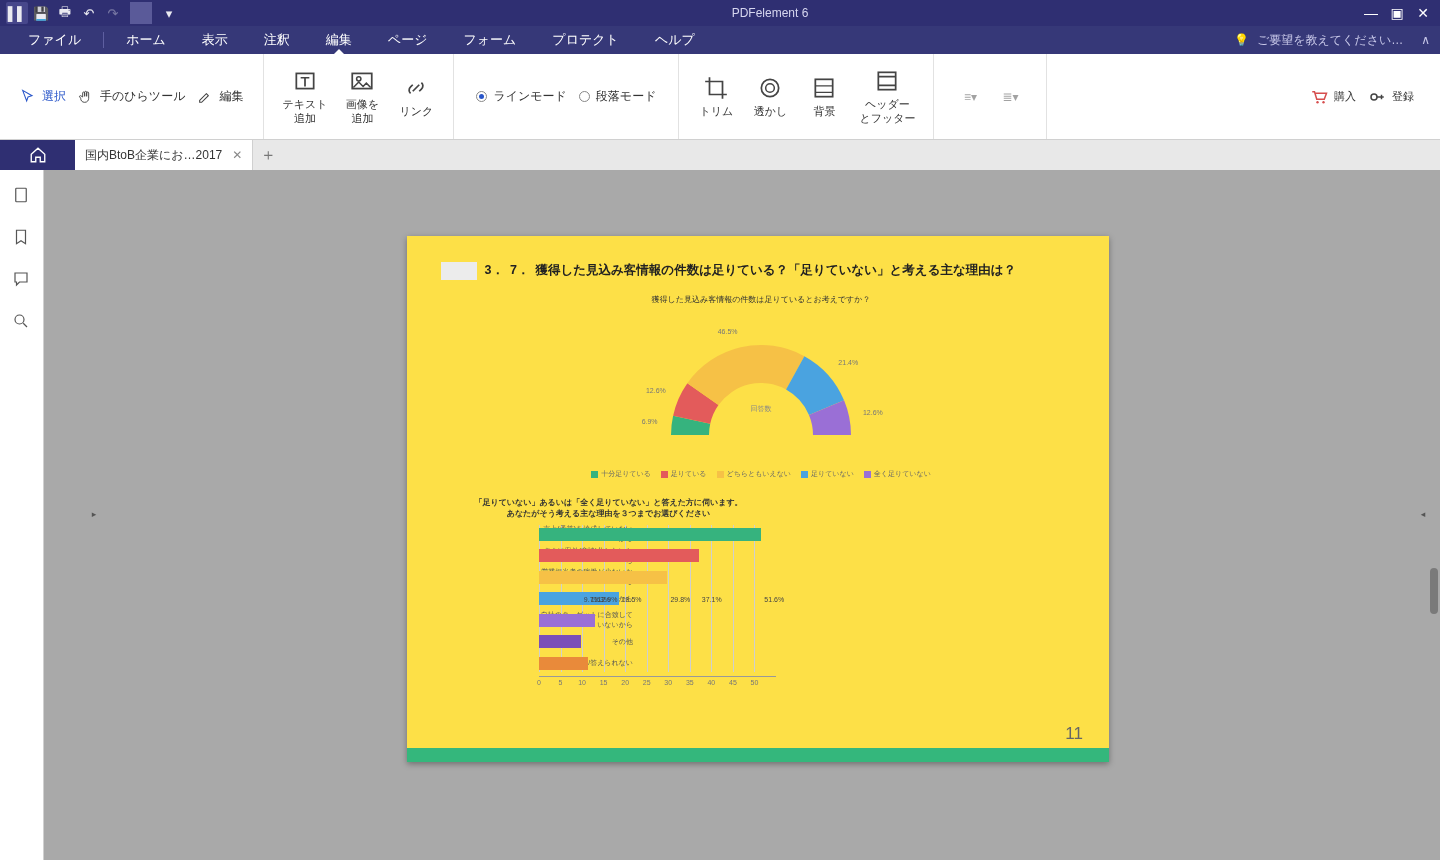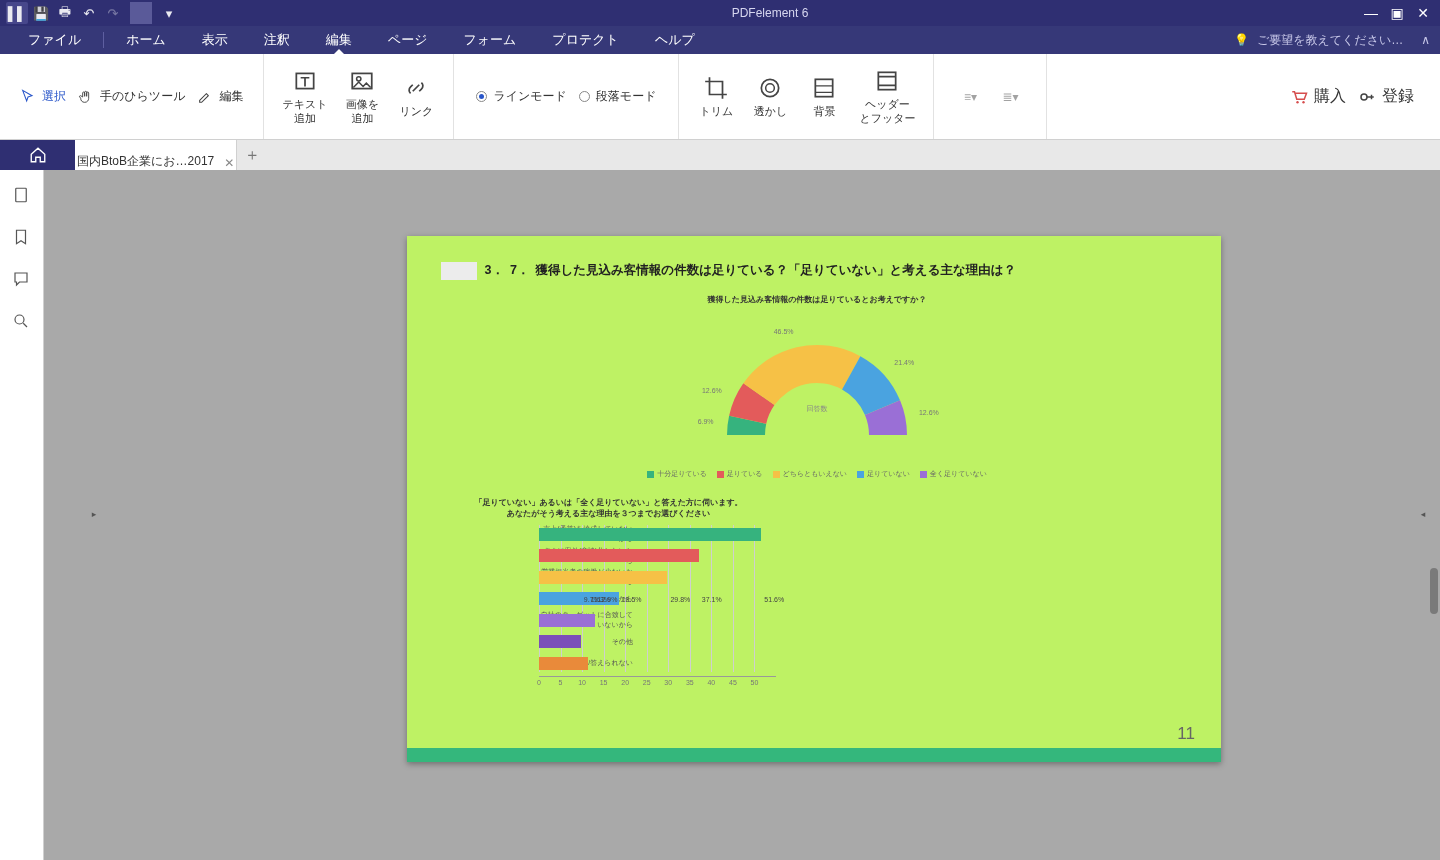--- a/index.html
+++ b/index.html
@@ -26,44 +26,44 @@
   .rcol svg{width:26px;height:26px}
   .rrow{display:flex;align-items:center;gap:6px;padding:2px 6px;font-size:12px;color:#333;cursor:pointer;height:24px}
   .rrow svg{width:16px;height:16px}
   .rsel{color:#2855c9}
   .ribbon .rvert{display:flex;padding:4px 6px;justify-content:space-between}
   .radio{width:11px;height:11px;border:1px solid #888;border-radius:50%;display:inline-block;position:relative;flex-shrink:0;background:#fff}
   .radio.on::after{content:"";position:absolute;inset:2px;background:#2855c9;border-radius:50%}
   .align-btn{width:28px;height:28px;display:flex;align-items:center;justify-content:center;opacity:.45}
   .ribbon-spacer{flex:1;border-right:none}
   .ribbon-right{border-right:none;padding:6px 14px}
-  .ribbon-right .rrow{font-size:16px}
+  .ribbon-right .rrow{font-size:11px}
   .ribbon-right svg{width:18px;height:18px}
   
   .tabbar{height:30px;background:#e8e8e8;display:flex;align-items:stretch}
   .homebtn{width:75px;background:#2F2F72;color:#fff;display:flex;align-items:center;justify-content:center}
-  .doctab{background:#fff;display:flex;align-items:flex-end;padding:0 2px;gap:10px;font-size:12px;color:#333;border-right:1px solid #d0d0d0}
+  .doctab{background:#fff;display:flex;align-items:center;padding:0 10px;gap:10px;font-size:12px;color:#333;border-right:1px solid #d0d0d0}
   .newtab{width:30px;display:flex;align-items:center;justify-content:center;color:#777;font-size:16px}
   
   .main{height:690px;display:flex;background:#a9a9a9}
   .leftrail{width:44px;background:#fff;border-right:1px solid #d0d0d0;display:flex;flex-direction:column;align-items:center;padding-top:16px;gap:22px}
   .leftrail span{width:20px;height:20px;color:#555}
   .viewer{flex:1;position:relative;overflow:hidden}
-  .page{position:absolute;left:363px;top:66px;width:814px;height:526px;background:#bef264;box-shadow:0 2px 6px rgba(0,0,0,.35)}
+  .page{position:absolute;left:363px;top:66px;width:702px;height:526px;background:#fde047;box-shadow:0 2px 6px rgba(0,0,0,.35)}
   .page-inner{position:absolute;inset:26px 28px 0 34px;font-size:10px;color:#333}
   .page .gbar{position:absolute;left:0;right:0;bottom:0;height:14px;background:#34b77c}
   .pg-num{position:absolute;right:26px;bottom:18px;font-size:17px;color:#666}
   .heading-q{font-size:12.5px;font-weight:600;color:#222;margin-bottom:14px}
   .heading-q .qn{display:inline-block;width:22px}
   .subhead{font-size:13px;font-weight:700;text-align:center;color:#111;margin-bottom:10px}
   .hl{display:inline-block;background:#ececec;width:36px;height:18px;vertical-align:middle;margin-right:4px}
   .row1{display:flex;gap:24px;margin-bottom:18px}
   .body-left{width:215px;font-size:10px;line-height:1.8;color:#333}
   .body-right{flex:1}
-  .donut-title{font-size:8px;text-align:center;font-weight:700;margin-bottom:2px;color:#333}
+  .donut-title{font-size:8px;text-align:center;font-weight:400;margin-bottom:2px;color:#333}
   .donut-wrap{height:160px;position:relative}
   svg.donut{display:block;margin:0 auto}
   .legend{display:flex;justify-content:center;gap:10px;font-size:7px;color:#666;margin-top:2px;flex-wrap:wrap}
   .legend span{display:flex;align-items:center;gap:3px}
   .sw{width:7px;height:7px}
   .row2{display:flex;gap:24px}
   .bar-left{width:335px}
   .bar-title{font-size:8px;font-weight:700;text-align:center;line-height:1.4;margin-bottom:6px}
   .bars{position:relative;padding-left:98px;font-size:7px}
   .bar-row{display:flex;align-items:center;height:18px;margin-bottom:3.5px}

